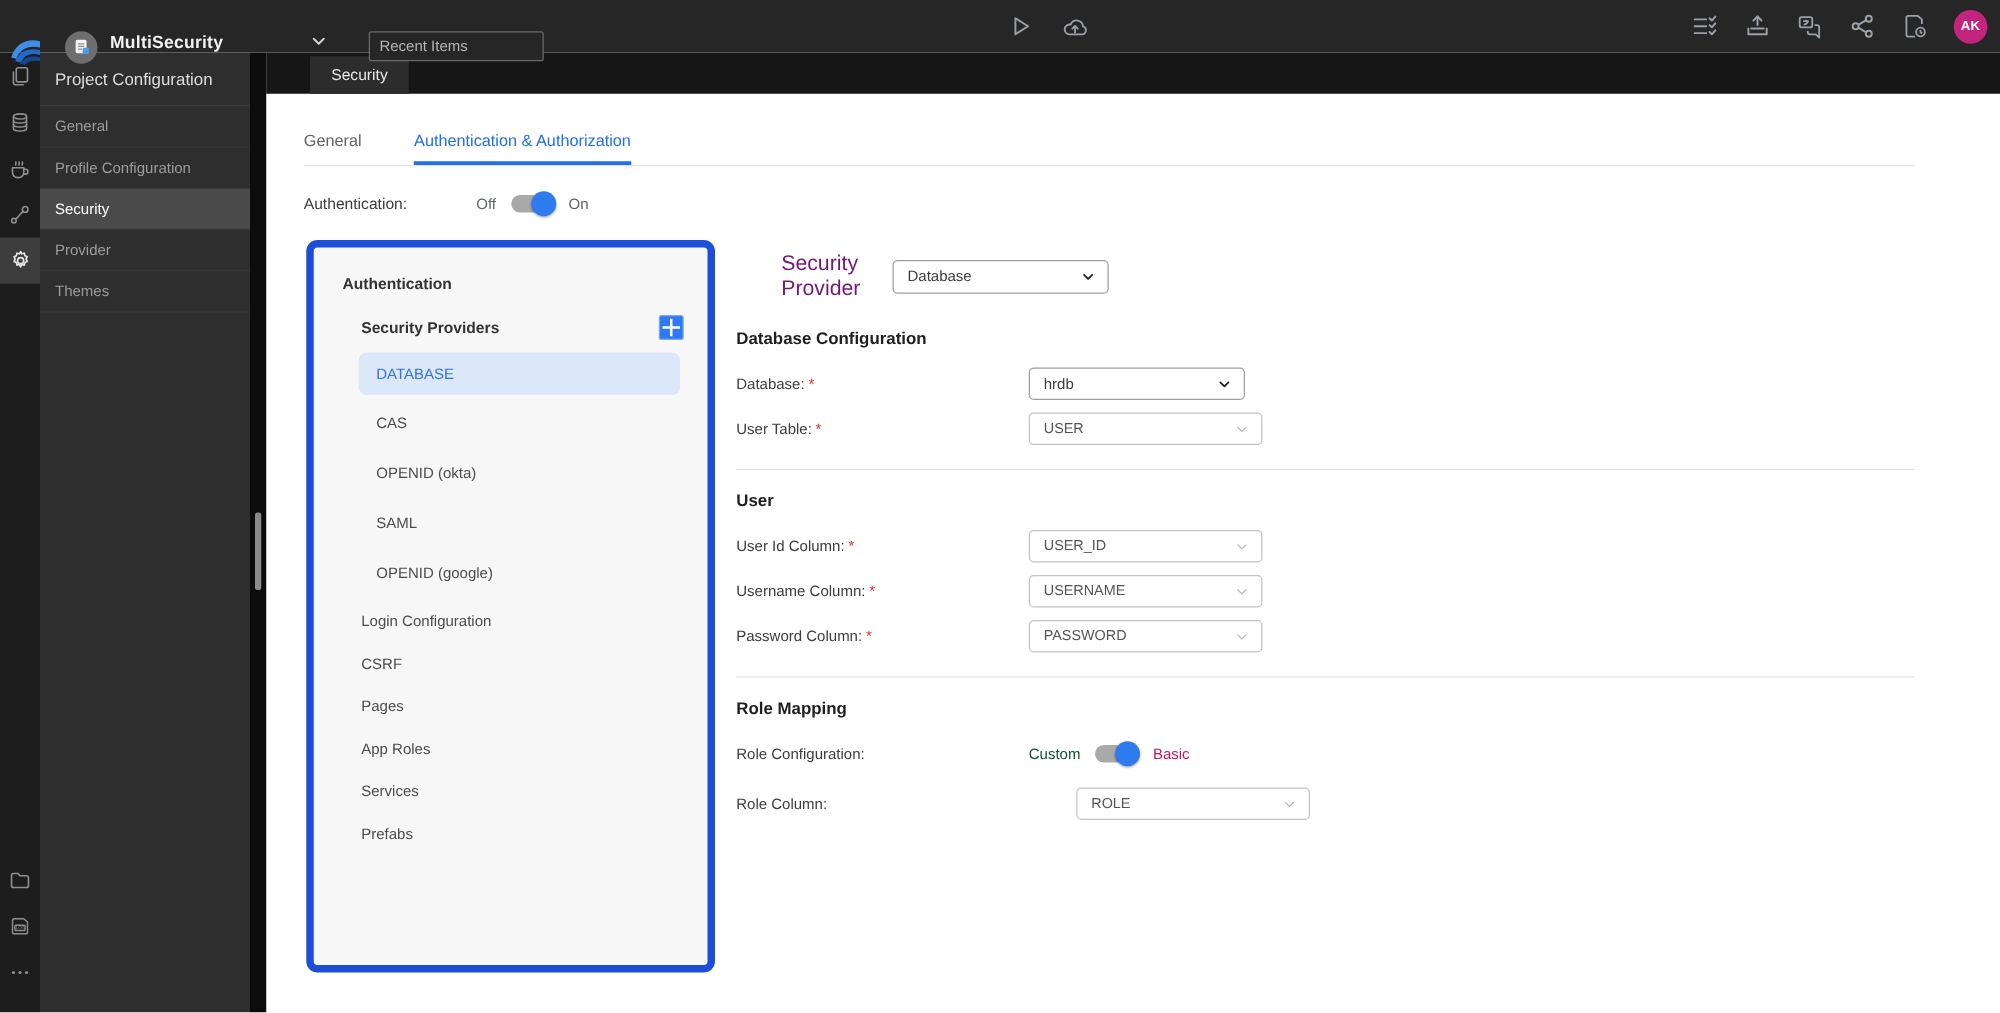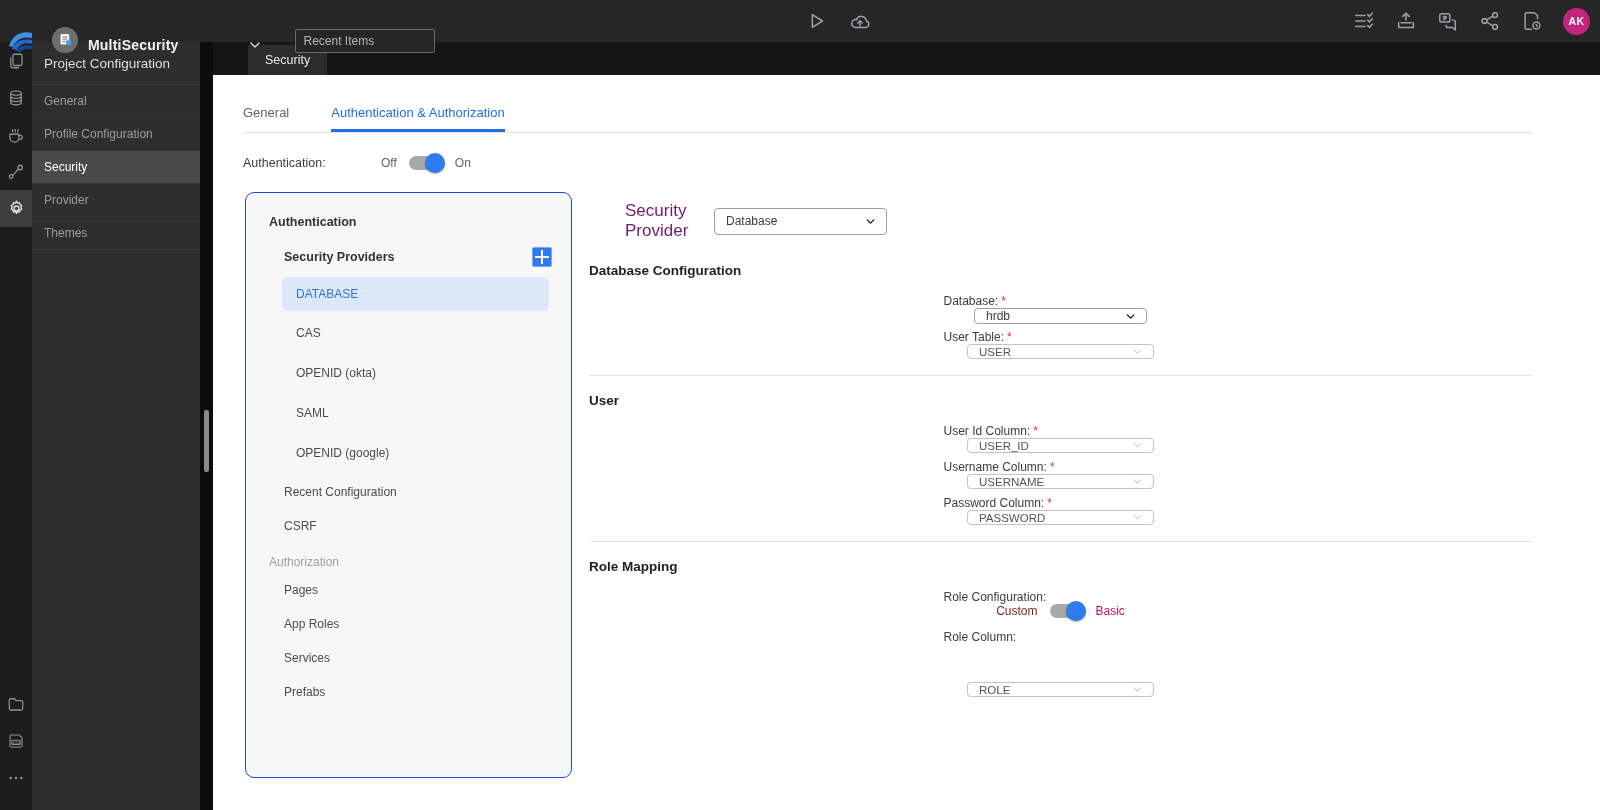--- a/index.html
+++ b/index.html
@@ -3,21 +3,21 @@
 <meta charset="utf-8">
 <style>
   * { margin:0; padding:0; box-sizing:border-box; }
   html,body { width:1600px; height:810px; overflow:hidden; background:#fff;
     font-family:"Liberation Sans", sans-serif; }
   .app { position:relative; width:1600px; height:810px; }
 
   
   .topbar { position:absolute; top:0; left:0; width:1600px; height:42px;
     background:#262626; display:flex; align-items:center; z-index:30; }
-  .tb-left { display:flex; align-items:flex-end; gap:10px; padding-left:6px;margin-top:35px; }
+  .tb-left { display:flex; align-items:flex-start; gap:10px; padding-left:6px;margin-top:35px; }
   .logo { width:28px; height:28px; display:inline-flex; }
   .proj-avatar { width:26px; height:26px; border-radius:50%; background:#6e6e6e;
     display:inline-flex; align-items:center; justify-content:center; margin-left:8px; }
   .proj-name { color:#f1f1f1; font-size:14px; font-weight:700; letter-spacing:.2px; }
   .chev-dd { display:inline-flex; margin-left:58px; }
   .recent { margin-left:22px; width:140px; height:24px; background:#262626;
     border:1px solid #6a6a6a; border-radius:2px; color:#cfcfcf; font-size:12px;
     padding:0 8px; font-family:"Liberation Sans",sans-serif; }
   .recent::placeholder { color:#b5b5b5; }
   .tb-center { position:absolute; left:805px; top:0; height:42px; display:flex;
@@ -70,21 +70,21 @@
   .sw-text { font-size:12px; color:#5f6368; }
   .switch { width:34px; height:14px; border-radius:7px; background:#a9a9a9;
     position:relative; margin:0 12px; cursor:pointer; }
   .switch .knob { position:absolute; right:-2px; top:-3px; width:20px; height:20px;
     border-radius:50%; background:#2e7bf0; box-shadow:0 1px 2px rgba(0,0,0,.35); }
 
   .body-flex { display:flex; margin-top:17px; }
 
   
   .navpanel { width:327px; min-height:586px; background:#f7f7f7;
-    border:1px solid #1d4ed8; border-radius:9px; padding-top:22px; margin-left:2px; }
+    border:6px solid #1d4ed8; border-radius:9px; padding-top:22px; margin-left:2px; }
   .np-sec { font-size:12.5px; font-weight:700; color:#333; padding-left:23px; }
   .np-providers { display:flex; align-items:center; justify-content:space-between;
     padding:0 19px 0 38px; margin-top:18px; }
   .np-prov-label { font-size:12.5px; font-weight:700; color:#333; }
   .plusbtn { width:20px; height:20px; background:#2f7af0; border:1px solid #79a9f5;
     border-radius:2px; position:relative; cursor:pointer; }
   .plusbtn::before { content:""; position:absolute; left:2px; right:2px; top:50%;
     height:2px; margin-top:-1px; background:#fff; }
   .plusbtn::after { content:""; position:absolute; top:2px; bottom:2px; left:50%;
     width:2px; margin-left:-1px; background:#fff; }
@@ -97,30 +97,30 @@
 
   
   .form { margin-left:17px; width:943px; padding-top:9px; }
   .sp-row { display:flex; align-items:center; }
   .sp-row .sp-label { font-size:17px; color:#701a75; width:89px;margin-left:36px; }
   .select { height:27px; border:1px solid #9e9e9e; border-radius:4px; background:#fff;
     display:flex; align-items:center; justify-content:space-between;
     padding:0 9px 0 11px; cursor:pointer; }
   .select .val { font-size:12px; color:#3c3c3c; }
   .select.native { width:173px; }
-  .field-row { display:flex; align-items:center; margin-top:10px; height:26px;flex-direction:column; }
+  .field-row { display:flex; align-items:center; margin-top:10px; height:26px; }
   .field-row .flabel { width:234px; font-size:12px; color:#3c3c3c; }
   .req { color:#e0312d; margin-left:3px; }
   .fselect { width:187px; height:26px; }
   .fselect.custom { border:1px solid #c4c4c4; }
   .fselect.custom .val { color:#555; font-size:11.5px; }
   .heading { font-size:13.5px; font-weight:700; color:#1f1f1f; margin-top:22px; }
   .divider { border-top:1px solid #e3e3e3; margin-top:19px; }
   .role-sw { display:flex; align-items:center; }
-  .role-sw .sw-left { font-size:12px; color:#7f1d1d; }
+  .role-sw .sw-left { font-size:12px; color:#14532d; }
   .role-sw .sw-right { font-size:12px; color:#be185d; }
   svg { display:block; }
 </style>
 </head>
 <body>
 
 <div class="app">
 
   <header class="topbar">
     <div class="tb-left">
@@ -307,23 +307,22 @@
           <div class="np-sec">Authentication</div>
           <div class="np-providers">
             <span class="np-prov-label">Security Providers</span>
             <span class="plusbtn"></span>
           </div>
           <div class="np-provider active">DATABASE</div>
           <div class="np-provider">CAS</div>
           <div class="np-provider">OPENID (okta)</div>
           <div class="np-provider">SAML</div>
           <div class="np-provider">OPENID (google)</div>
-          <div class="np-item">Recent Configuration</div>
+          <div class="np-item">Login Configuration</div>
           <div class="np-item">CSRF</div>
-          <div class="np-sec2">Authorization</div>
           <div class="np-item">Pages</div>
           <div class="np-item">App Roles</div>
           <div class="np-item">Services</div>
           <div class="np-item">Prefabs</div>
         </div>
 
         <div class="form">
 
           <div class="sp-row">
             <span class="sp-label">Security Provider</span>

